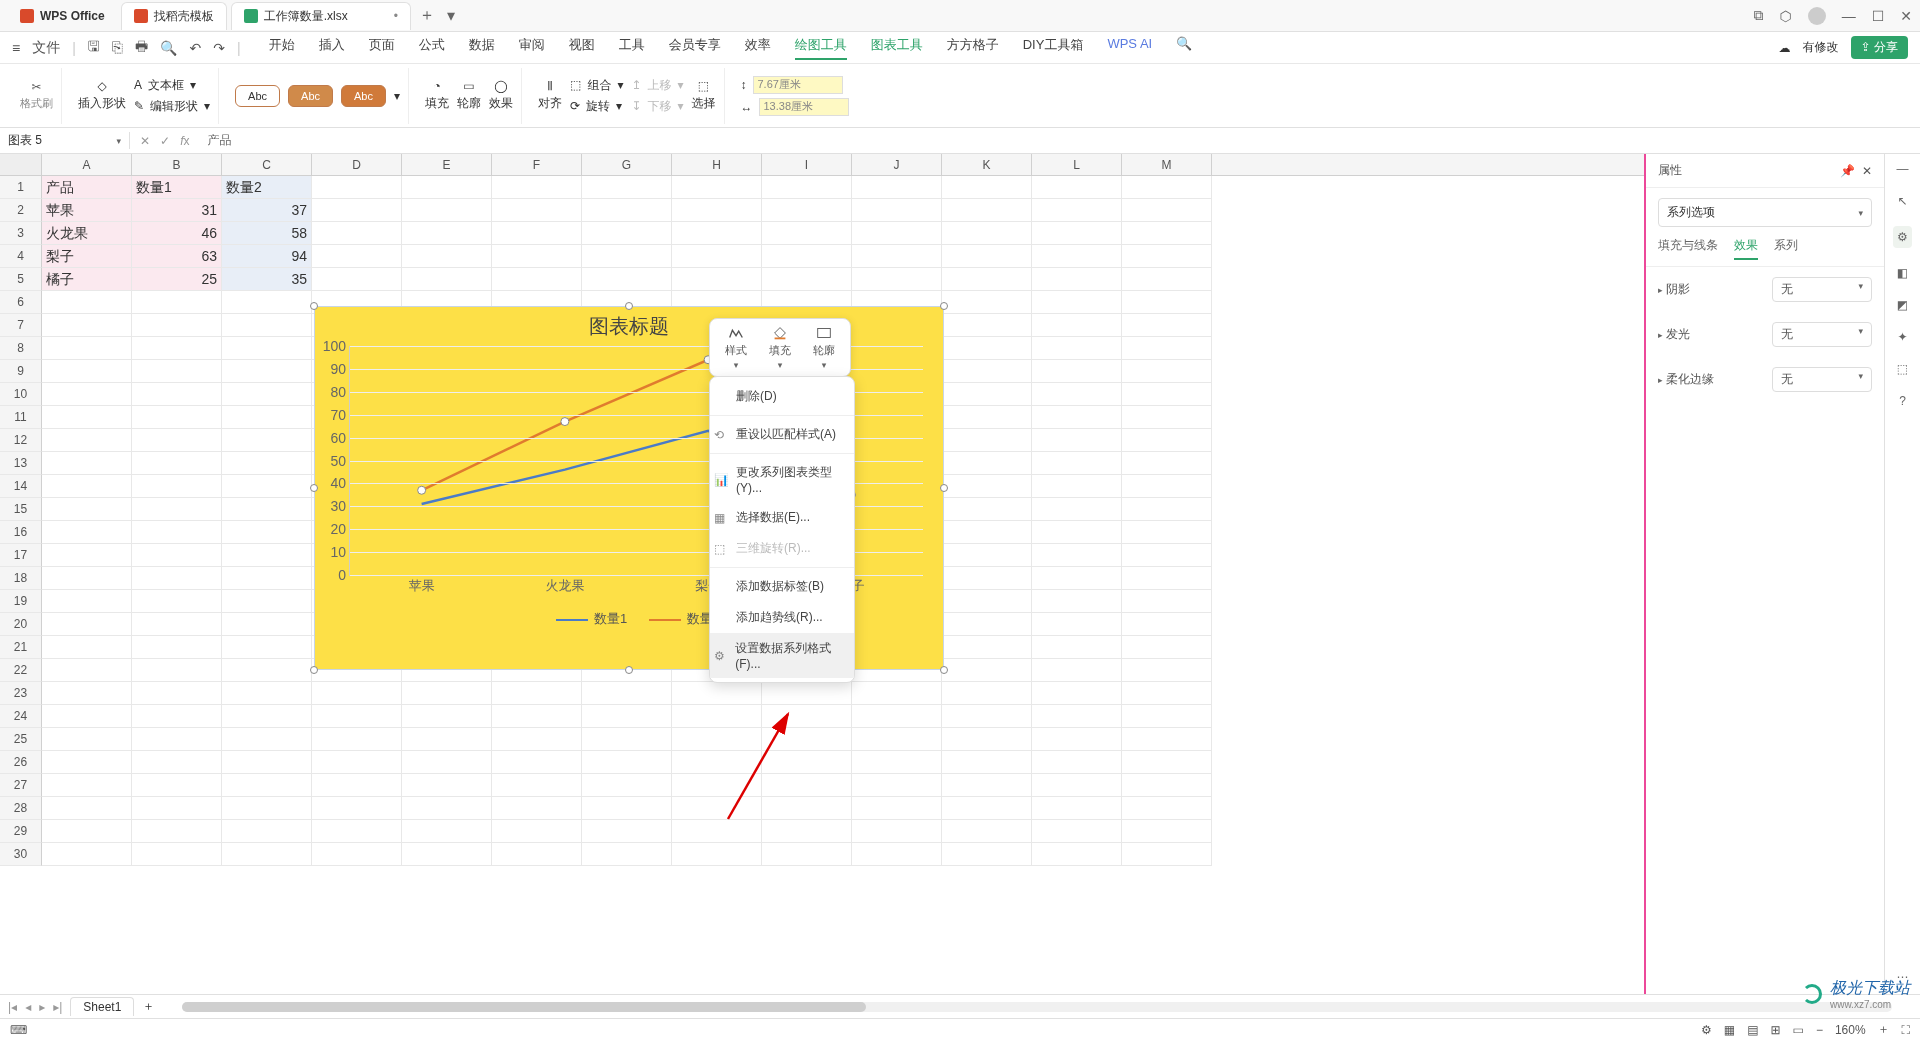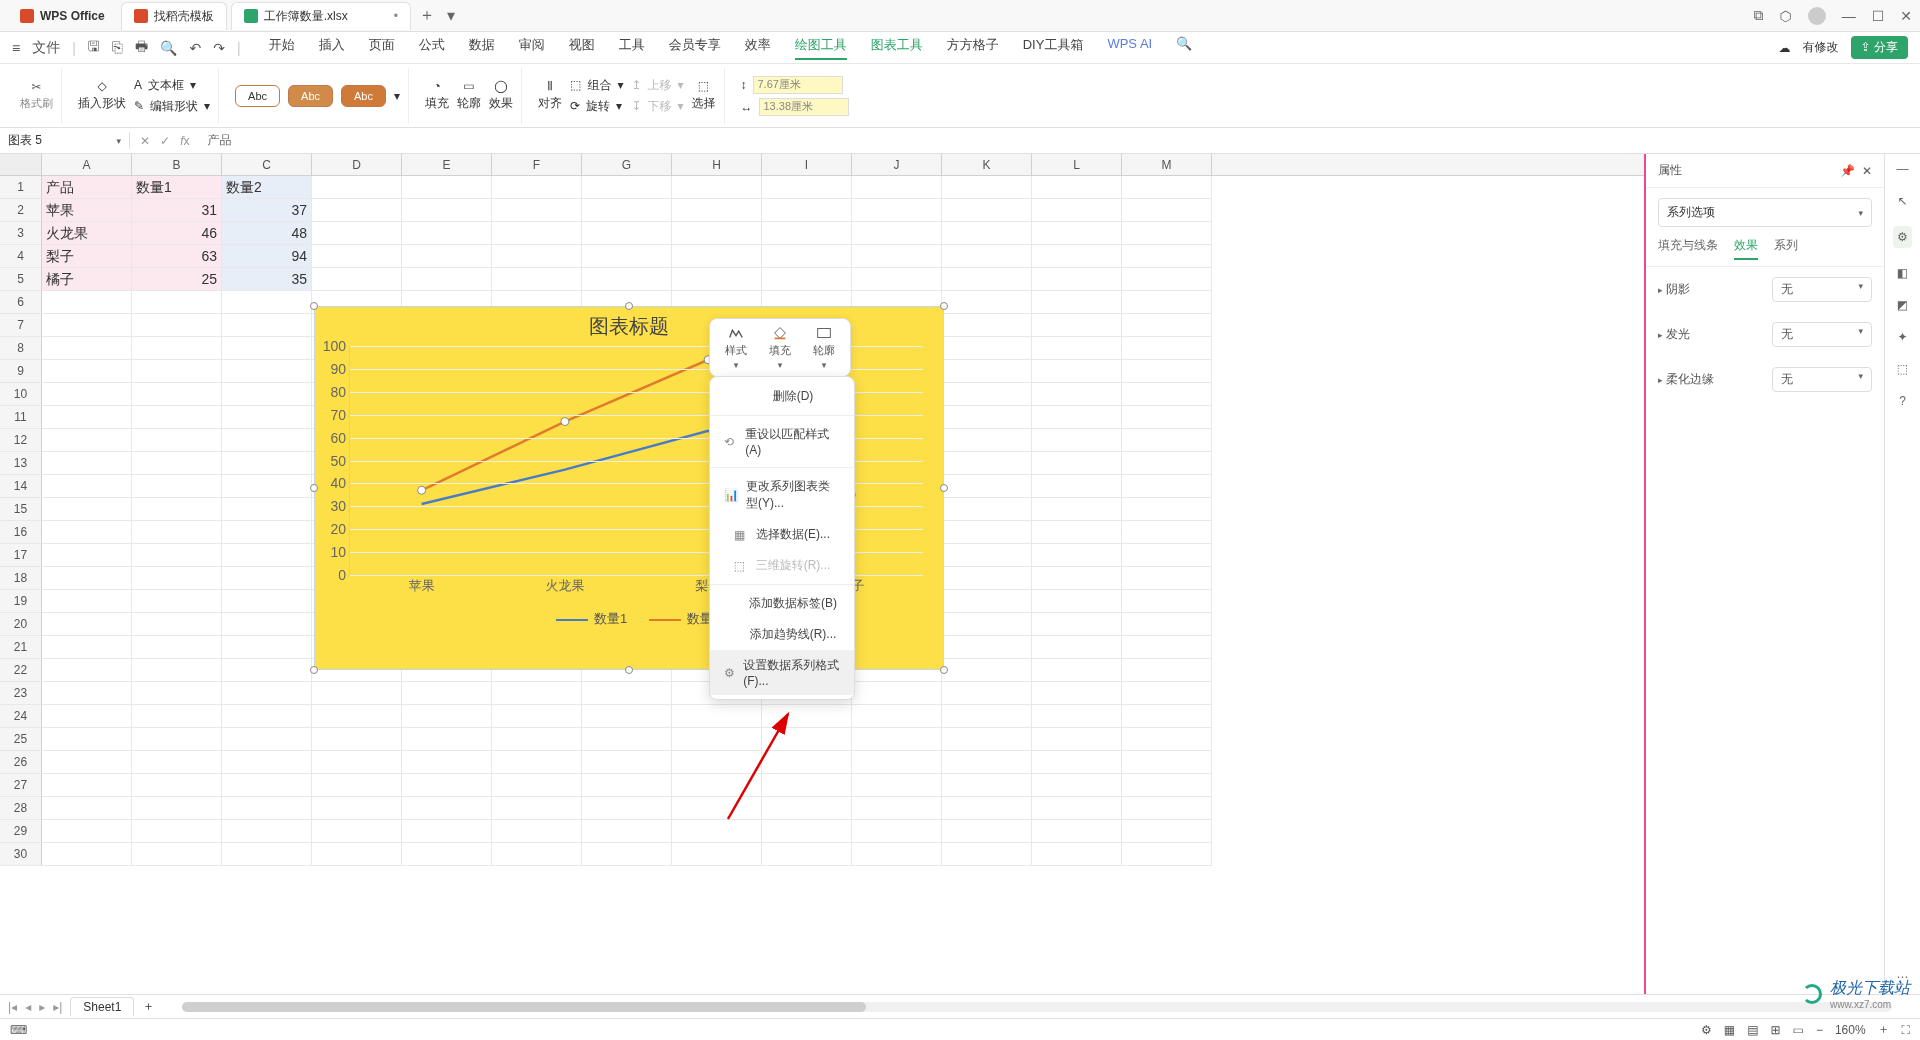--- a/index.html
+++ b/index.html
@@ -84,21 +84,21 @@
   .legend { text-align:center; padding:30px 0 6px; font-size:13px; color:#555; }
   .legend .seg { display:inline-block; width:32px; height:2px; vertical-align:middle; margin:0 6px 0 18px;}
 
   
   .mini-toolbar { position:absolute; left:709px; top:164px; display:flex; background:#fff; border:1px solid #ddd; border-radius:8px; box-shadow:0 2px 8px rgba(0,0,0,.12); padding:4px 6px; gap:4px; z-index:5;}
   .mini-toolbar .mbtn { display:flex; flex-direction:column; align-items:center; width:40px; padding:2px 0; font-size:11px; color:#555; gap:2px;}
   .mbtn svg { width:18px; height:16px; }
 
   
   .ctx { position:absolute; left:709px; top:222px; width:146px; background:#fff; border:1px solid #ddd; border-radius:8px; box-shadow:0 4px 14px rgba(0,0,0,.15); padding:4px 0; z-index:5;}
-  .ctx .item { padding:7px 14px; font-size:12px; color:#444; display:flex; align-items:center; gap:8px;justify-content:center;}
+  .ctx .item { padding:7px 4px; font-size:12px; color:#444; display:flex; align-items:center; gap:8px;}
   .ctx .item.disabled { color:#bbb; }
   .ctx .item.hover { background:#f0f0f0; }
   .ctx .sep { height:1px; background:#eee; margin:3px 0; }
   .ci-icon{width:14px;display:inline-block;color:#888;}
 
   
   .arrow { position:absolute; left:718px; top:550px; z-index:6; }
 
   
   .rp-head { display:flex; align-items:center; justify-content:space-between; padding:8px 12px; border-bottom:1px solid #eee; color:#555;}
@@ -317,21 +317,21 @@
             <div class="cell"></div>
             <div class="cell"></div>
             <div class="cell"></div>
             <div class="cell"></div>
             <div class="cell"></div>
           </div>
           <div class="row">
             <div class="rowhead">3</div>
             <div class="cell colA sel-a">火龙果</div>
             <div class="cell num sel-a">46</div>
-            <div class="cell num sel-b">48</div>
+            <div class="cell num sel-b">58</div>
             <div class="cell"></div>
             <div class="cell"></div>
             <div class="cell"></div>
             <div class="cell"></div>
             <div class="cell"></div>
             <div class="cell"></div>
             <div class="cell"></div>
             <div class="cell"></div>
             <div class="cell"></div>
             <div class="cell"></div>

